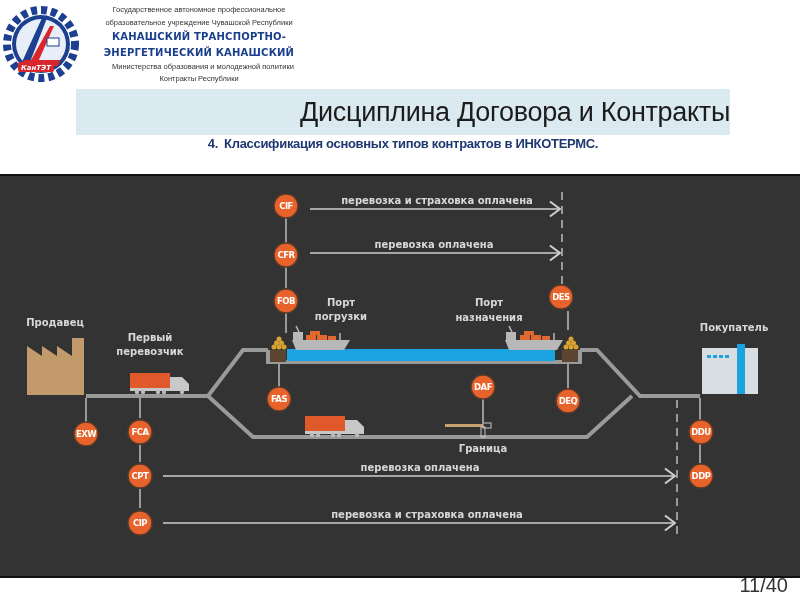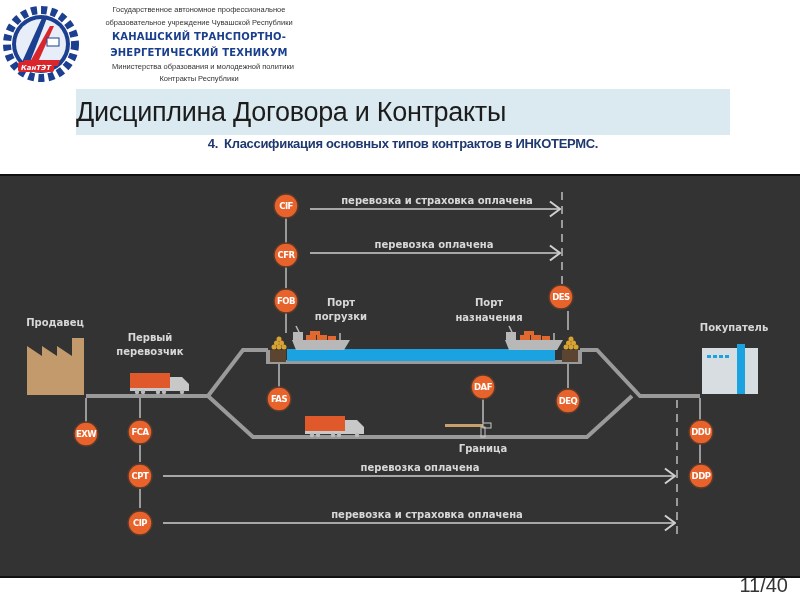--- a/index.html
+++ b/index.html
@@ -4,21 +4,21 @@
 <style>
   html, body { margin:0; padding:0; }
   body { width:800px; height:600px; position:relative; background:#ffffff; overflow:hidden;
          font-family:"Liberation Sans", sans-serif; }
   .abs { position:absolute; }
   
   #logo { left:2px; top:4px; width:78px; height:80px; }
   .org-small { font-family:"Liberation Sans", sans-serif; font-size:7.5px; color:#333; text-align:center; white-space:nowrap; }
   .org-big { font-family:"DejaVu Sans", sans-serif; font-weight:bold; font-size:10px; color:#1a3f8c; letter-spacing:0.2px; white-space:nowrap; text-align:center; line-height:16px;}
   #title-band { left:76px; top:89px; width:654px; height:46px; background:#dbeaf0; }
-  #title { left:76px; top:89px; width:654px; height:46px; text-align:left; line-height:46px;
+  #title { left:76px; top:89px; width:654px; height:46px; text-align:right; line-height:46px;
            font-family:"Liberation Sans Narrow","Liberation Sans", sans-serif; font-size:27px; color:#1c1c1c; letter-spacing:-0.3px;}
   #subtitle { left:76px; top:136px; width:654px; text-align:center; font-size:13px; font-weight:bold; color:#1f3870; letter-spacing:-0.3px;}
   #subtitle .num { margin-right:6px; }
   
   #diagram-frame { left:0; top:174px; width:800px; height:400px; background:#333333; border-top:2px solid #111; border-bottom:2px solid #111;}
   #diagram { left:0; top:174px; width:800px; height:400px; }
   .lbl { font-family:"DejaVu Sans", sans-serif; font-weight:bold; font-size:10px; fill:#d8d8d8; }
   .term { font-family:"DejaVu Sans", sans-serif; font-weight:bold; font-size:8.5px; fill:#ffffff; letter-spacing:-0.5px;}
   #page-number { right:12px; top:574px; font-size:20px; color:#333; font-family:"Liberation Sans", sans-serif; }
 </style>
@@ -37,21 +37,21 @@
     <polygon points="22,56 58,56 56,62 20,62" fill="#d9262c"></polygon>
     <rect x="45" y="34" width="12" height="8" fill="#ffffff" stroke="#1c3f8f" stroke-width="1"></rect>
     <rect x="16" y="58" width="36" height="10" rx="2" fill="#d9262c"></rect>
     <text x="34" y="66" text-anchor="middle" font-size="7" font-weight="bold" fill="#fff" font-style="italic" font-family="DejaVu Sans, sans-serif">КанТЭТ</text>
   </svg>
 </div>
 
 <div class="abs org-small" style="left:88px; top:5px; width:222px;">Государственное автономное профессиональное</div>
 <div class="abs org-small" style="left:88px; top:18px; width:222px;">образовательное учреждение Чувашской Республики</div>
 <div class="abs org-big" style="left:84px; top:29px; width:230px;">КАНАШСКИЙ ТРАНСПОРТНО-</div>
-<div class="abs org-big" style="left:84px; top:45px; width:230px;">ЭНЕРГЕТИЧЕСКИЙ ТЕХНИКУМ</div>
+<div class="abs org-big" style="left:84px; top:45px; width:230px;">ЭНЕРГЕТИЧЕСКИЙ КАНАШСКИЙ</div>
 <div class="abs org-small" style="left:92px; top:62px; width:222px;">Министерства образования и молодежной политики</div>
 <div class="abs org-small" style="left:88px; top:74px; width:222px;">Контракты Республики</div>
 
 <div id="title-band" class="abs"></div>
 <div id="title" class="abs">Дисциплина Договора и Контракты</div>
 <div id="subtitle" class="abs">
   <span class="num">4.</span><span>Классификация основных типов контрактов в ИНКОТЕРМС.</span>
 </div>
 
 <div id="diagram-frame" class="abs"></div>

